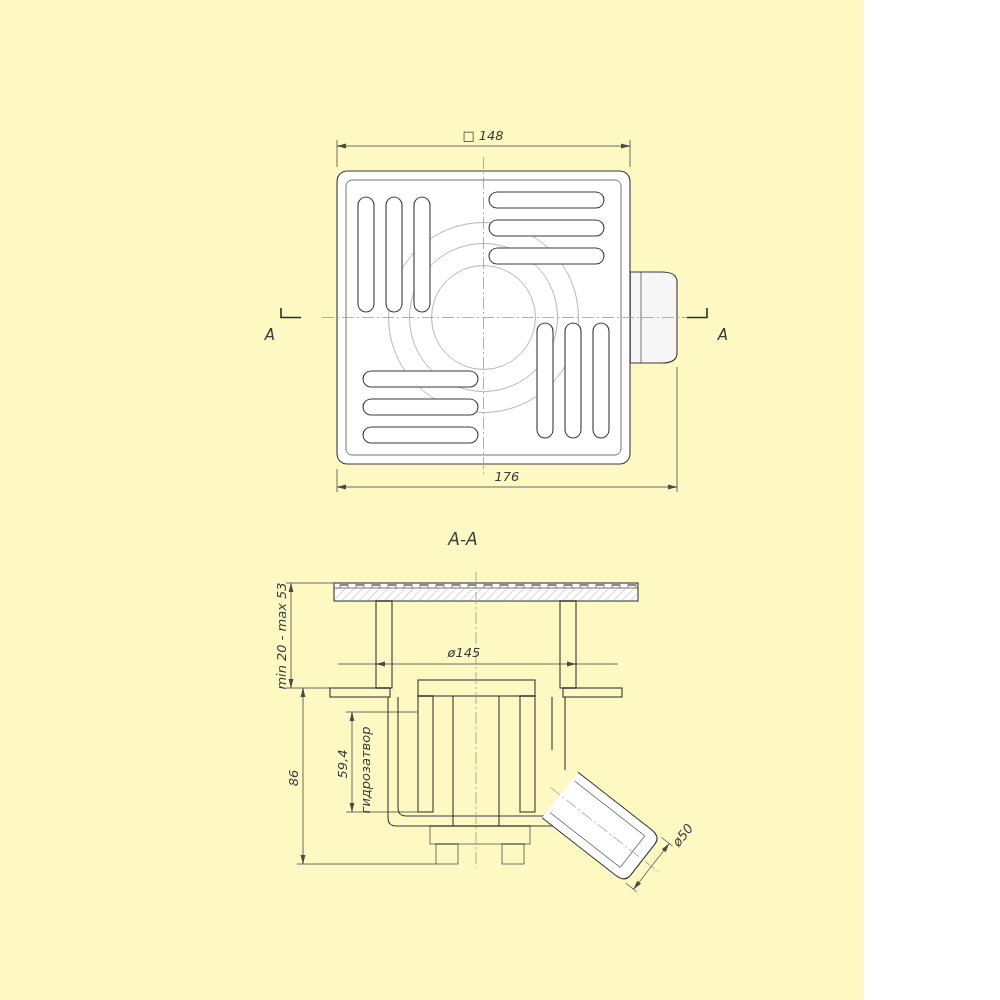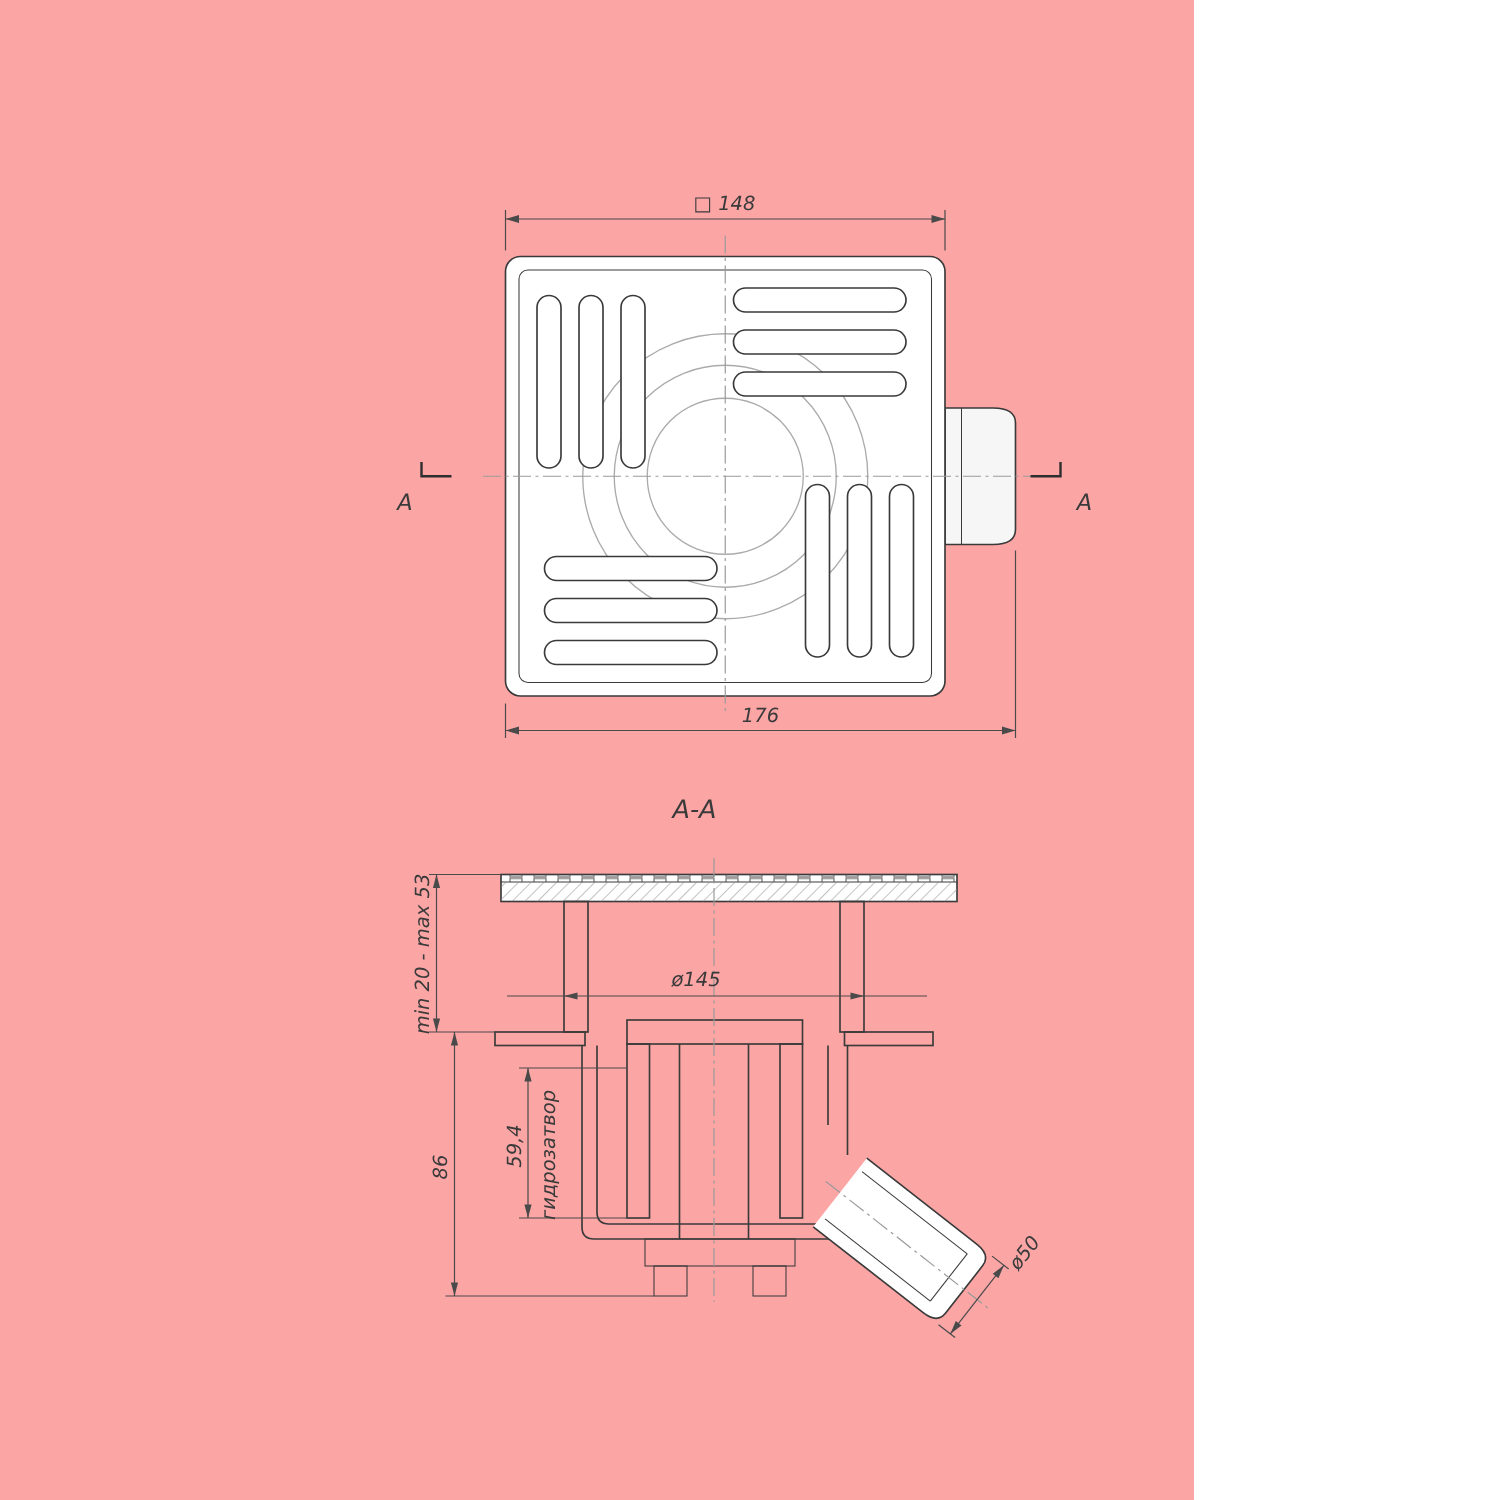--- a/index.html
+++ b/index.html
@@ -1,16 +1,16 @@
 <!DOCTYPE html>
 <html><head>
 <meta charset="utf-8">
 <style>
   html,body { margin:0; padding:0; background:#ffffff; }
-  #stage { width:796px; height:1000px; background:#fca5a5; position:relative; }
+  #stage { width:864px; height:1000px; background:#fef9c3; position:relative; }
   svg { display:block; }
   .ln   { stroke:#3a3a3a; stroke-width:1.1; fill:none; }
   .lnf  { stroke:#3a3a3a; stroke-width:1.1; fill:#ffffff; }
   .lnlt { stroke:#3a3a3a; stroke-width:1.1; fill:#f6f6f6; }
   .thin { stroke:#3a3a3a; stroke-width:0.7; fill:none; }
   .dim  { stroke:#4a4a4a; stroke-width:0.8; fill:none; }
   .arr  { fill:#4a4a4a; stroke:none; }
   .ctr  { stroke:#9a9a9a; stroke-width:0.8; fill:none; stroke-dasharray:12 3 2 3; }
   .circ { stroke:#ababab; stroke-width:0.9; fill:none; }
   .mark { stroke:#2e2e2e; stroke-width:1.6; fill:none; }

